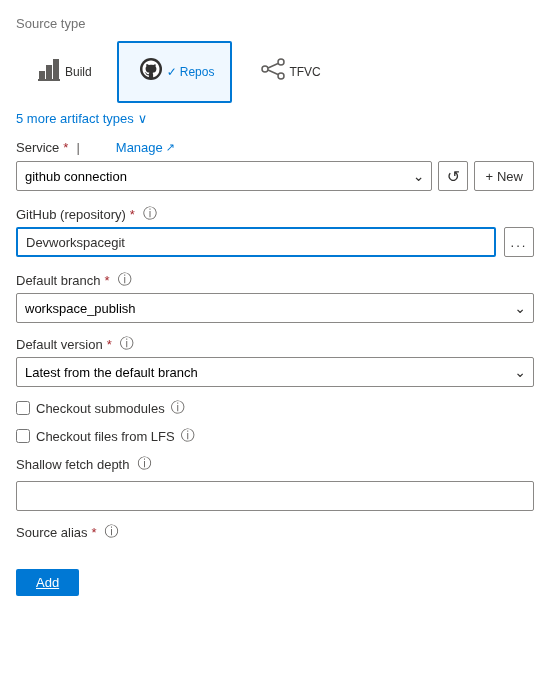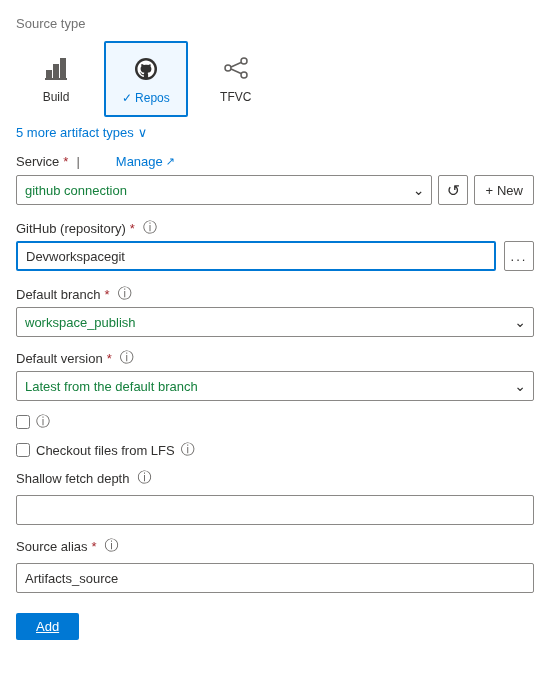--- a/index.html
+++ b/index.html
@@ -21,21 +21,21 @@
     }
 
     .source-types {
       display: flex;
       gap: 8px;
       margin-bottom: 8px;
     }
 
     .source-type-item {
       display: flex;
-      flex-direction: column;
+      flex-direction: row;
       align-items: center;
       padding: 10px 16px;
       border: 1px solid transparent;
       cursor: pointer;
       border-radius: 2px;
       min-width: 80px;
     }
 
     .source-type-item.selected {
       border: 2px solid #0078d4;
@@ -130,21 +130,21 @@
       position: relative;
       flex: 1;
     }
 
     .dropdown-wrapper select {
       width: 100%;
       height: 30px;
       border: 1px solid #8a8886;
       padding: 4px 28px 4px 8px;
       font-size: 13px;
-      color: #15803d;
+      color: #000000;
       background: #fff;
       cursor: pointer;
       border-radius: 2px;
       appearance: none;
       outline: none;
     }
 
     .dropdown-wrapper::after {
       content: '⌄';
       position: absolute;
@@ -253,21 +253,21 @@
     }
 
     .add-btn {
       background: #0078d4;
       color: #fff;
       border: none;
       padding: 6px 20px;
       font-size: 13px;
       cursor: pointer;
       border-radius: 2px;
-      margin-top: 8px;
+      margin-top: 16px;
       text-decoration: underline;
     }
 
     
     .build-icon svg, .repos-icon svg, .github-icon svg, .tfvc-icon svg {
       width: 28px;
       height: 28px;
     }
 
     .check-label {
@@ -407,20 +407,21 @@
   <div class="dropdown-wrapper">
     <select>
       <option>Latest from the default branch</option>
     </select>
   </div>
 </div>
 
 
 <div class="checkbox-row">
   <input type="checkbox" id="chk-submodules" style="">
+  <label for="chk-submodules">Checkout submodules</label>
   <span class="info-icon" title="Info">ⓘ</span>
 </div>
 
 
 <div class="checkbox-row">
   <input type="checkbox" id="chk-lfs" style="">
   <label for="chk-lfs">Checkout files from LFS</label>
   <span class="info-icon" title="Info">ⓘ</span>
 </div>
 
@@ -437,20 +438,19 @@
 
 
 <div class="field-block">
   <div class="field-row">
     <span class="field-label">
       <span>Source alias</span>
       <span class="required-star">*</span>
     </span>
     <span class="info-icon" title="Info">ⓘ</span>
   </div>
-  <input type="text" class="text-input normal" style="width: 100%; margin-top: 4px;" value="Artifacts_source">
 </div>
 
 
 <button class="add-btn">Add</button>
 
 
 
 
 </body></html>

